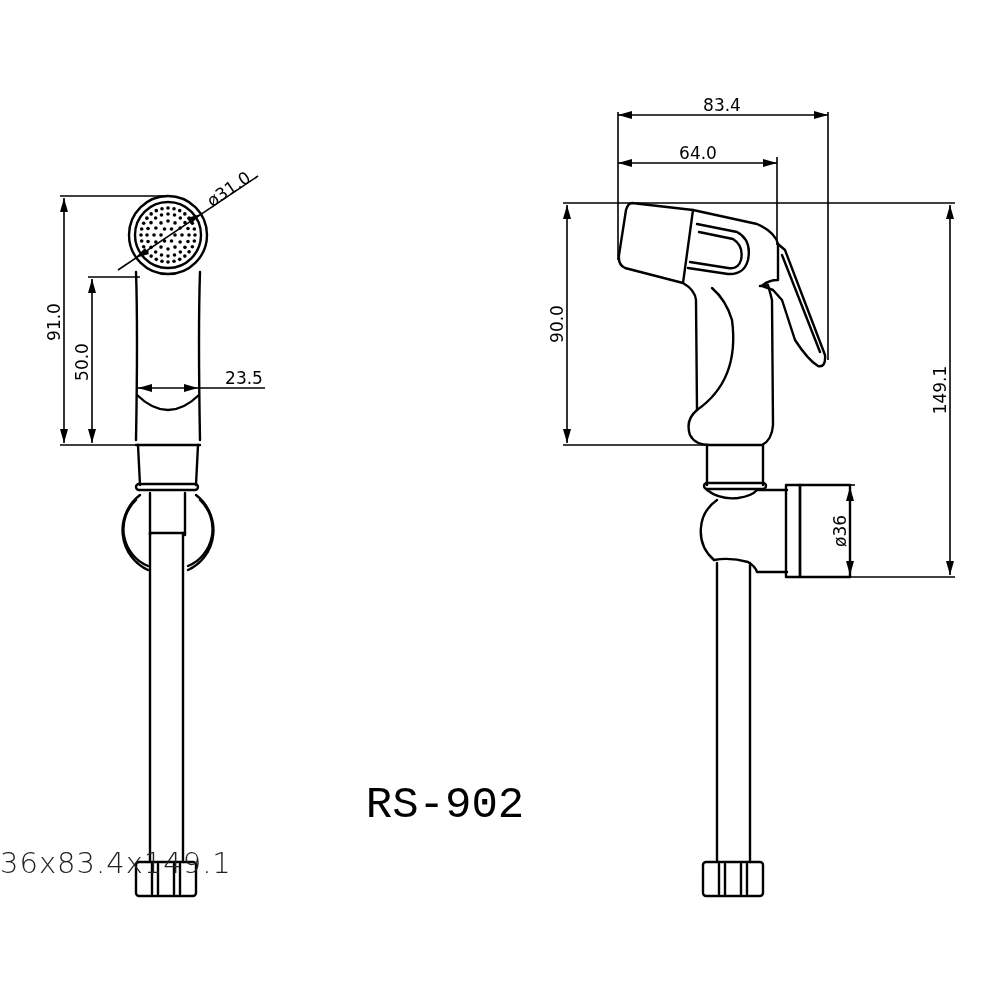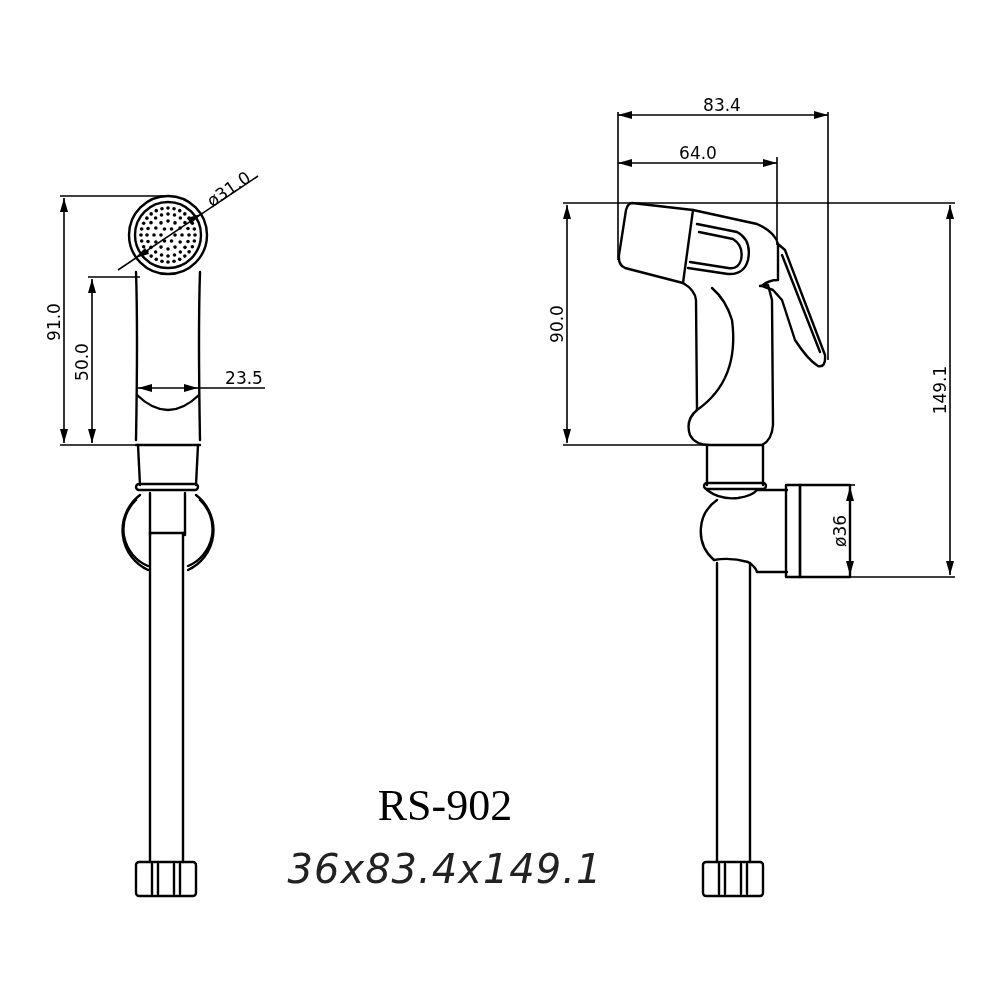--- a/index.html
+++ b/index.html
@@ -3,23 +3,23 @@
   <meta charset="utf-8">
   <style>
     html, body { margin: 0; padding: 0; background: #ffffff; }
     body { width: 1000px; height: 1000px; position: relative; overflow: hidden; }
     svg { position: absolute; left: 0; top: 0; }
     .ln { fill: none; stroke: #000; stroke-width: 2.4; stroke-linecap: round; stroke-linejoin: round; }
     .dim { fill: none; stroke: #000; stroke-width: 1.6; }
     .arrow { fill: #000; stroke: none; }
     .dimtxt { font-family: "DejaVu Sans", sans-serif; font-size: 17px; fill: #000; }
     .title { position: absolute; left: 0; width: 890px; text-align: center; top: 780px;
-             font-family: Liberation Serif, serif; font-size: 44px; color: #000; }
-    .size { position: absolute; left: 0; width: 890px; text-align: center; top: 846px;
-            font-family: "DejaVu Sans", sans-serif; font-weight: 200; font-size: 40px; color: #222; letter-spacing: 1px; font-style: italic; }
+             font-family: Liberation Mono, monospace; font-size: 44px; color: #000; }
+    .size { position: absolute; left: 0; width: 890px; text-align: left; top: 846px;
+            font-family: "DejaVu Sans", sans-serif; font-weight: 200; font-size: 29px; color: #222; letter-spacing: 1px; }
   </style>
 </head>
 <body>
 
 <svg width="1000" height="1000" viewBox="0 0 1000 1000">
 
   <g>
 
     <circle class="ln" cx="168" cy="235" r="39"></circle>
     <circle class="ln" cx="168" cy="235" r="33"></circle>

